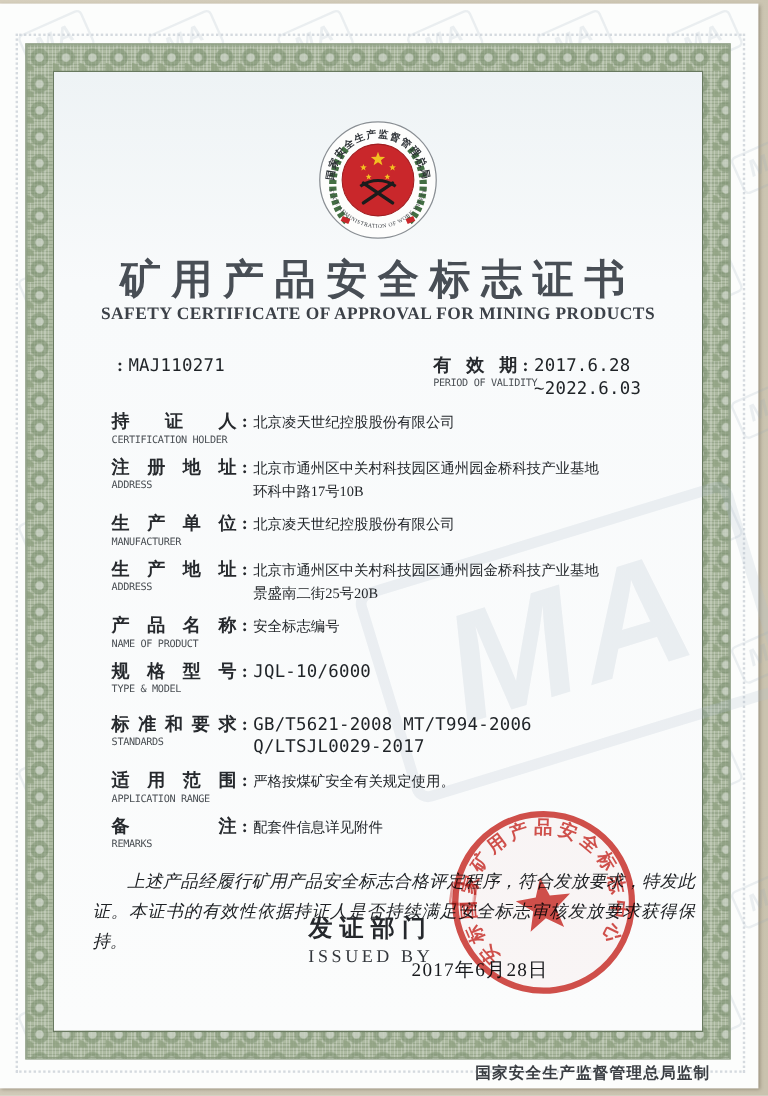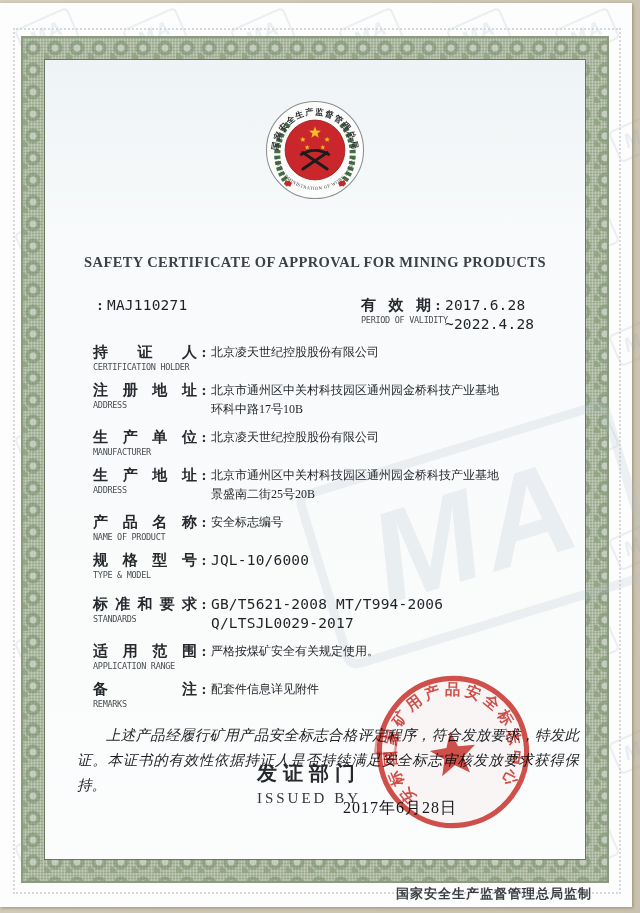--- a/index.html
+++ b/index.html
@@ -193,36 +193,37 @@
         <path d="M46,63 L74,82" stroke="#1c1c1c" stroke-width="3.4" stroke-linecap="round"></path>
         <path d="M43,66 Q60,55 77,66" stroke="#1c1c1c" stroke-width="3" fill="none"></path>
         <text font-size="9.6" font-weight="bold" fill="#2e3237" letter-spacing="1.4">
           <textPath href="#arcTop" startOffset="50%" text-anchor="middle">国家安全生产监督管理总局</textPath>
         </text>
         <text font-size="5.4" fill="#3a3e43" letter-spacing=".5">
           <textPath href="#arcBot" startOffset="50%" text-anchor="middle">STATE ADMINISTRATION OF WORK SAFETY</textPath>
         </text>
       </svg>
 
+      <div class="title">矿用产品安全标志证书</div>
       <div class="subtitle">SAFETY CERTIFICATE OF APPROVAL FOR MINING PRODUCTS</div>
 
       <div class="bodywrap">
 
         <div class="aprow">
           <div class="ap-left">
             <div class="fcolon">:</div>
             <div class="fval mono">MAJ110271</div>
           </div>
           <div class="ap-right">
             <div class="flabel narrow">
               <div class="fzh">有效期</div>
               <div class="fen">PERIOD OF VALIDITY</div>
             </div>
             <div class="fcolon">:</div>
-            <div class="fval mono">2017.6.28 ~2022.4.28</div>
+            <div class="fval mono">2017.6.28 ~2022.6.03</div>
           </div>
         </div>
 
         <div id="fields">
             <div class="frow">
               <div class="flabel">
                 <div class="fzh">持证人</div>
                 <div class="fen">CERTIFICATION HOLDER</div>
               </div>
               <div class="fcolon">:</div>

